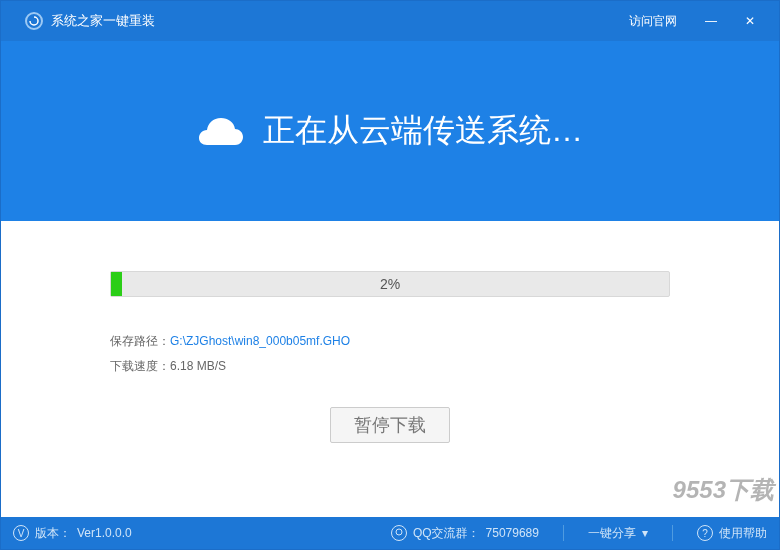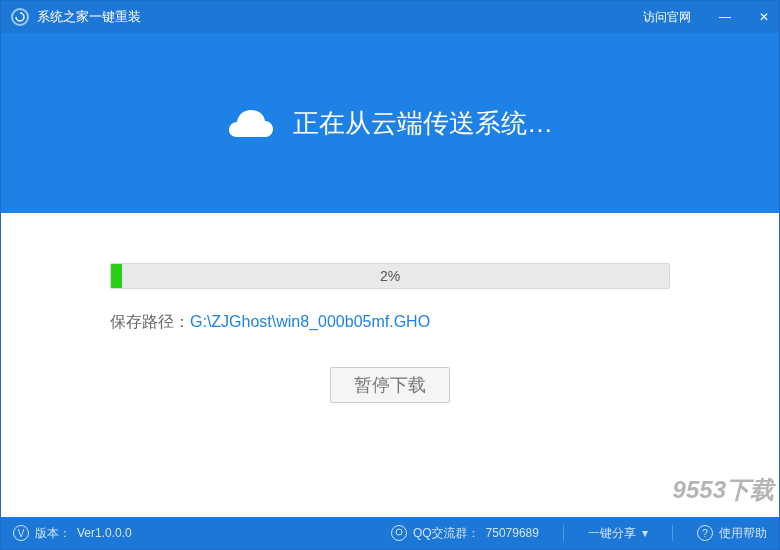--- a/index.html
+++ b/index.html
@@ -6,25 +6,25 @@
     body {
       width: 780px;
       height: 550px;
       font-family: "Microsoft YaHei", Arial, sans-serif;
       background: #fff;
       overflow: hidden;
       position: relative;
     }
     .window { width: 780px; height: 550px; display: flex; flex-direction: column; border: 1px solid #1b6dc8; }
     .titlebar {
-      height: 32px;
+      height: 40px;
       background: #1d77d6;
       display: flex;
       align-items: center;
-      padding: 0 10px;
+      padding: 0 24px;
       color: #fff;
       font-size: 13px;
     }
     .logo-circle {
       width: 18px; height: 18px;
       border-radius: 50%;
       border: 2px solid #9cc9f4;
       display: flex; align-items: center; justify-content: center;
       margin-right: 8px;
       font-size: 11px;
@@ -35,21 +35,21 @@
       height: 180px;
       background: #1e81e6;
       display: flex;
       align-items: center;
       justify-content: center;
       color: #fff;
       gap: 18px;
     }
     .cloud-icon { width: 48px; height: 32px; position: relative; }
     .cloud-icon svg { display: block; }
-    .hero-text { font-size: 26px; }
+    .hero-text { font-size: 32px; }
     .content {
       flex: 1;
       background: #fff;
       padding: 50px 50px 20px 50px;
       display: flex;
       flex-direction: column;
     }
     .progress-outer {
       width: 560px;
       height: 26px;
@@ -65,22 +65,22 @@
       width: 2%;
     }
     .progress-label {
       position: absolute;
       left: 0; right: 0; top: 0; bottom: 0;
       display: flex; align-items: center; justify-content: center;
       font-size: 14px; color: #555;
     }
     .info-block {
       width: 560px;
-      margin: 16px auto 0 auto;
-      font-size: 16px;
+      margin: 32px auto 0 auto;
+      font-size: 12px;
       color: #666;
       line-height: 2.1;
     }
     .info-row { display: flex; }
     .info-left { width: 330px; }
     .info-right { flex: 1; }
     .path-value { color: #1e81e6; }
     .pause-btn {
       width: 120px; height: 36px;
       margin: 28px auto 0 auto;
@@ -148,20 +148,23 @@
       <div class="progress-label">2%</div>
     </div>
 
     <div class="info-block">
       <div class="info-row">
         <div class="info-left" style="width:100%">
           <span>保存路径：</span><span class="path-value">G:\ZJGhost\win8_000b05mf.GHO</span>
         </div>
       </div>
       <div class="info-row">
+        <div class="info-right">
+          <span>下载速度：</span><span>6.18 MB/S</span>
+        </div>
       </div>
     </div>
 
     <div class="pause-btn">暂停下载</div>
   </div>
 
   <div class="statusbar">
     <div class="sb-item">
       <span class="sb-icon-circle">V</span>
       <span>版本：</span>

